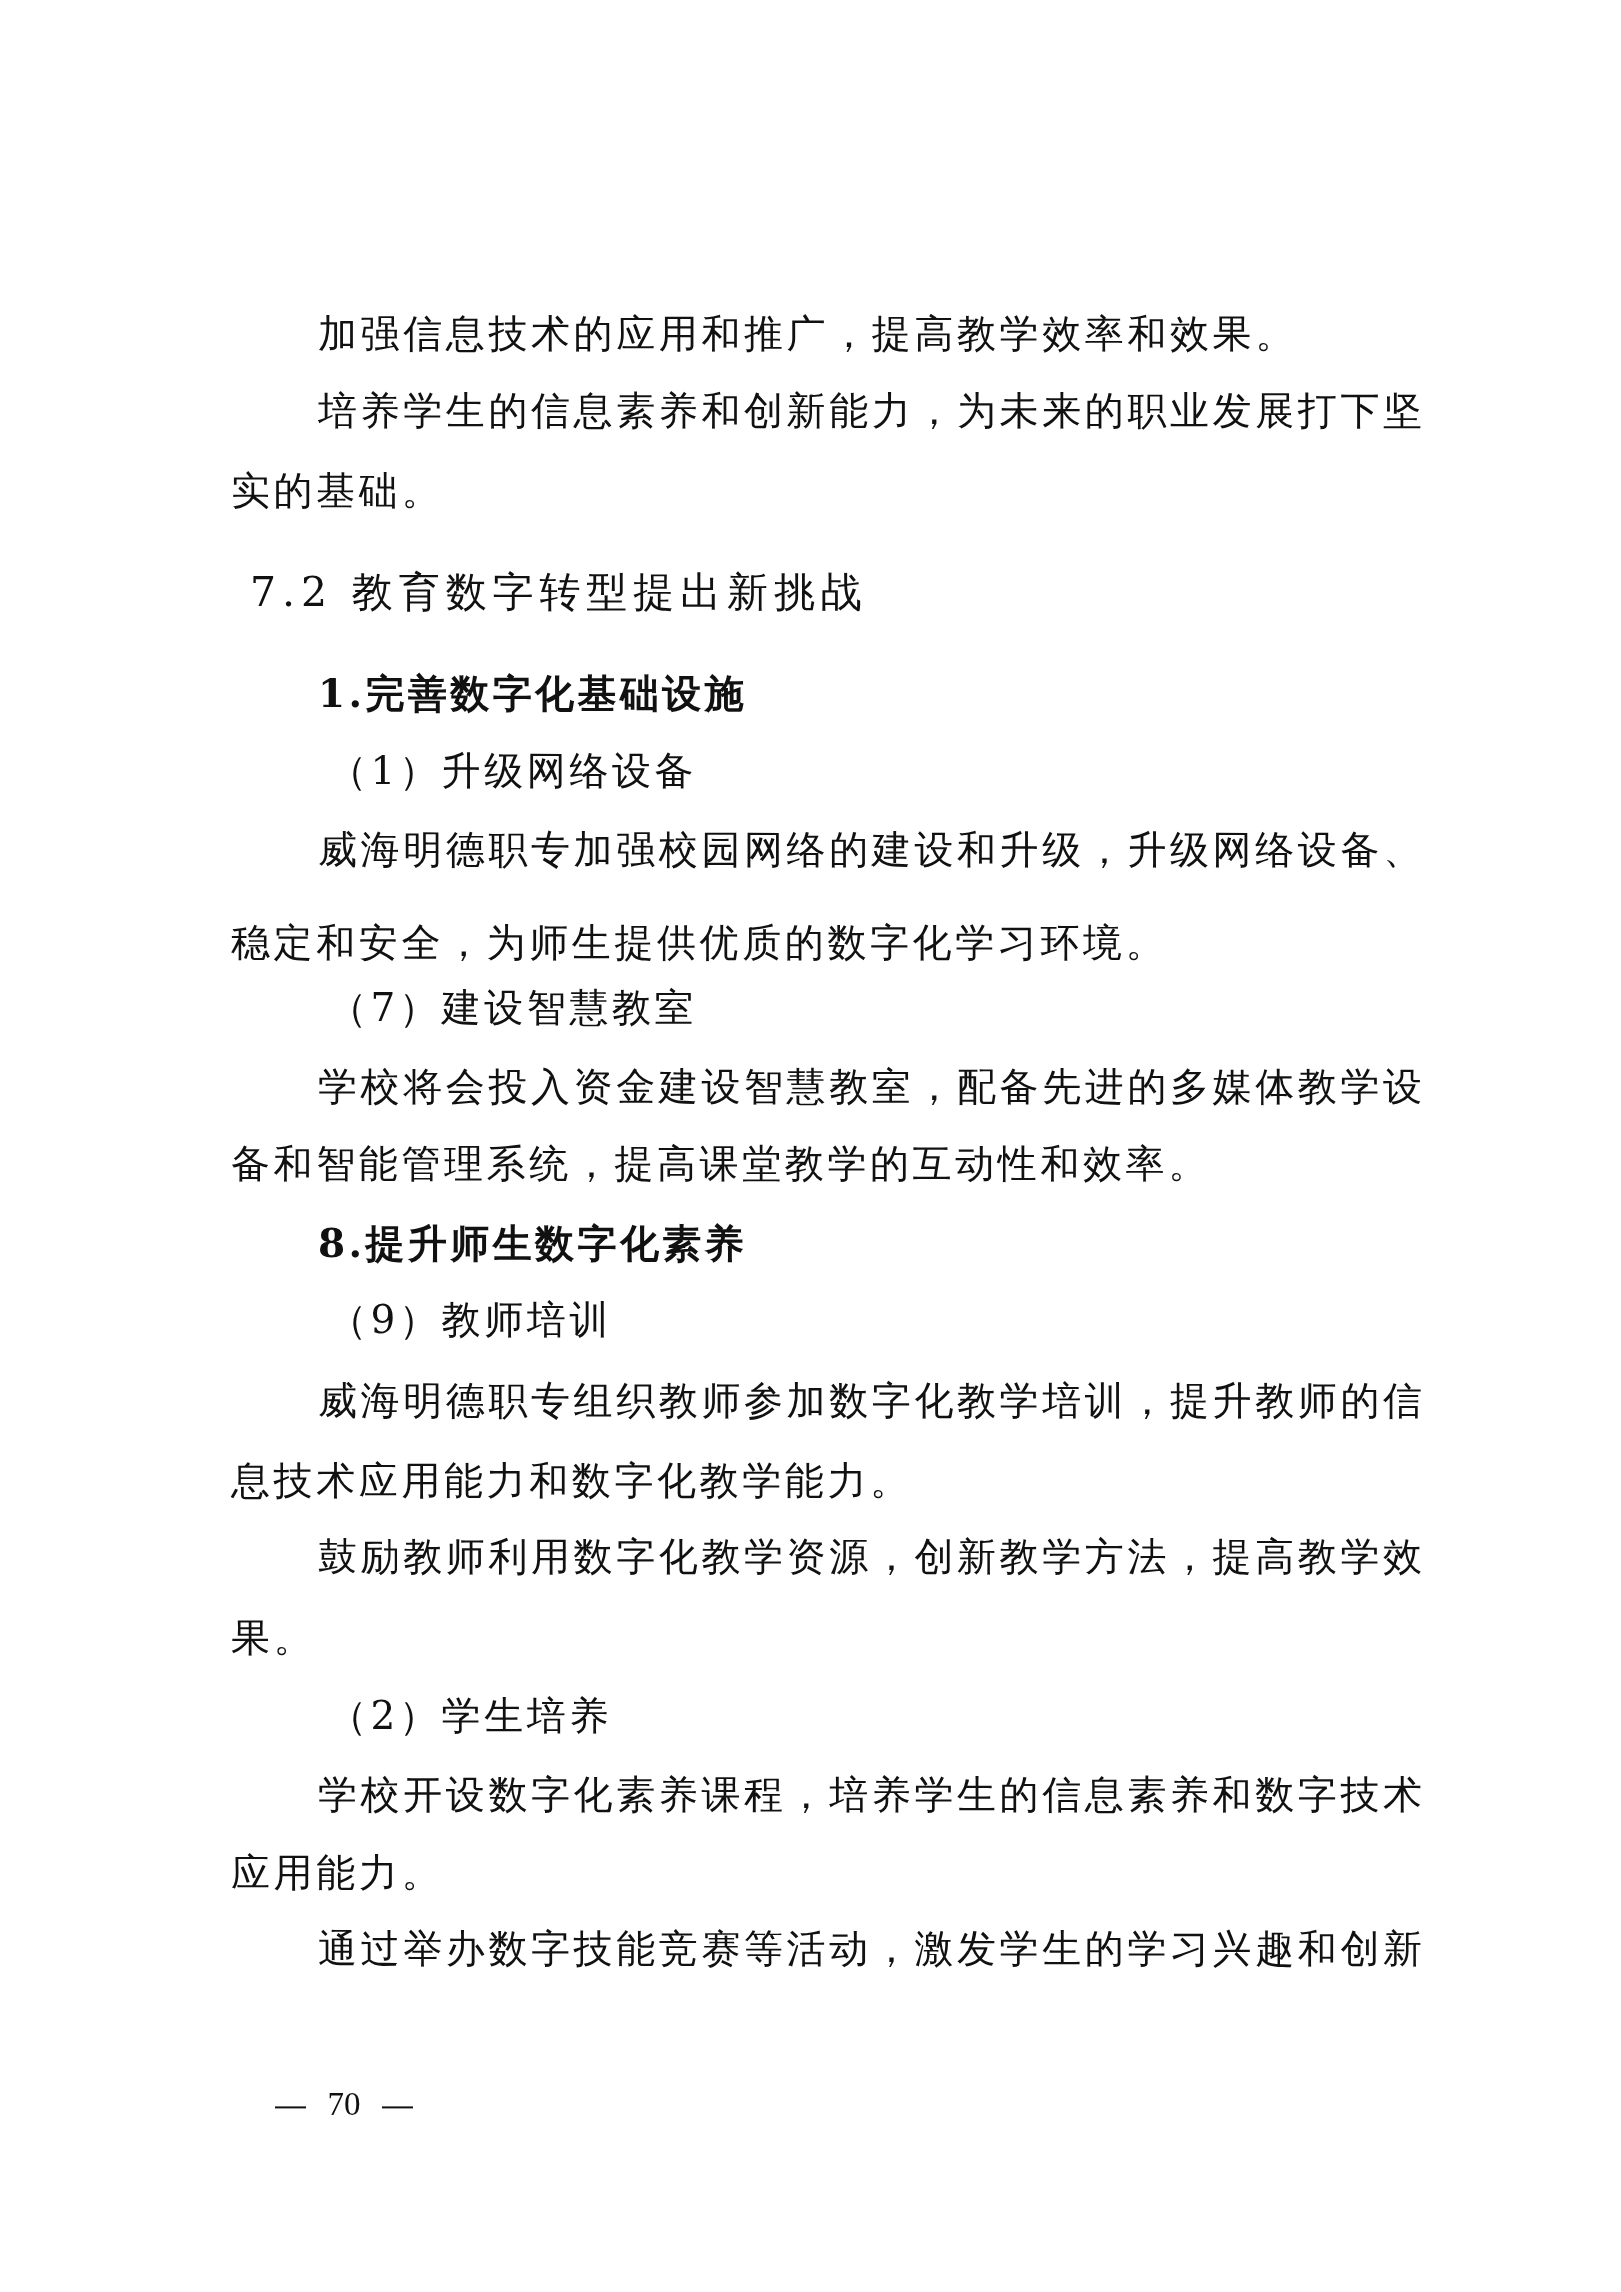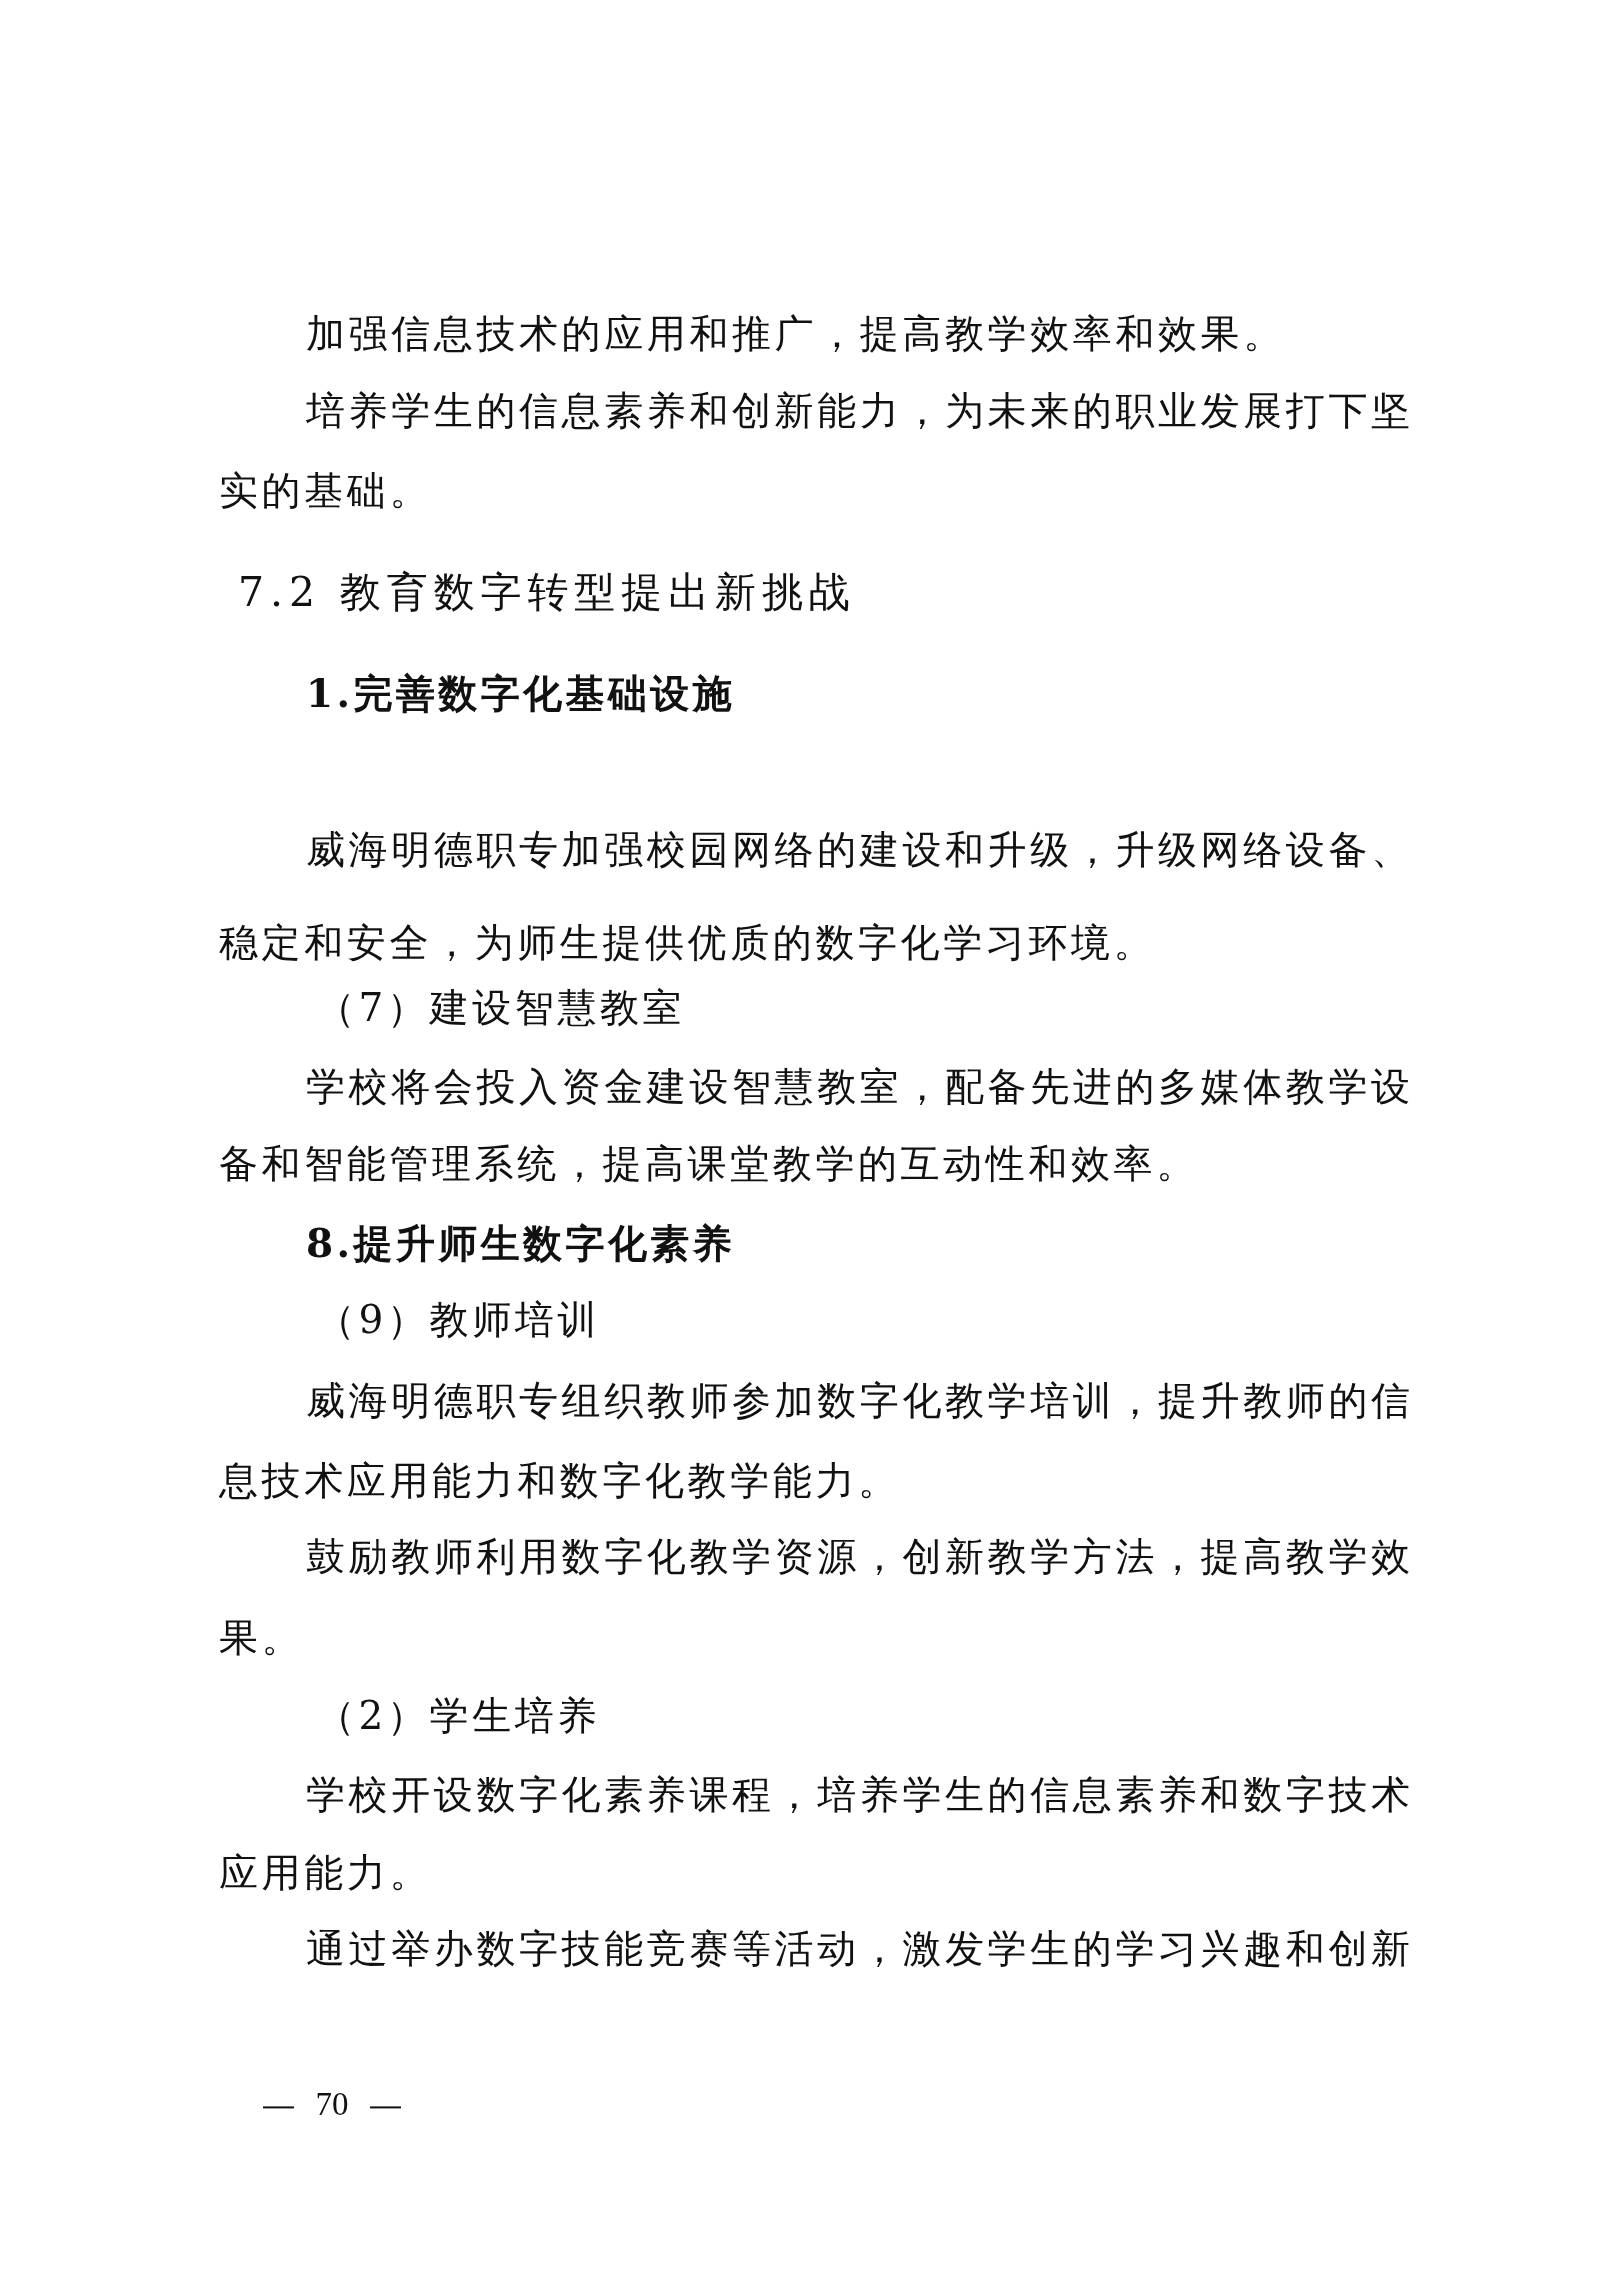--- a/index.html
+++ b/index.html
@@ -1,17 +1,17 @@
 <!DOCTYPE html>
 <html><head>
 <meta charset="utf-8">
 <style>
   html, body { margin: 0; padding: 0; background: #ffffff; }
   body { width: 1621px; height: 2293px; position: relative; overflow: hidden; }
-  .page { position: absolute; left: 0; top: 0; width: 1375px; height: 2293px; background: #ffffff; text-decoration: underline; }
+  .page { position: absolute; left: 12px; top: 0; width: 1375px; height: 2293px; background: #ffffff; text-decoration: underline; }
   .line {
     position: absolute;
     white-space: nowrap;
     color: #111111;
     font-family: "DejaVu Serif", "Liberation Serif", serif;
     font-size: 39px;
     letter-spacing: 3.6px;
     line-height: 47px;
     height: 47px;
     transform: translateY(-23.5px);
@@ -44,20 +44,21 @@
 <div class="page">
 
   <div class="line" style="left:306px; top:333px;">加强信息技术的应用和推广，提高教学效率和效果。</div>
   <div class="line" style="left:306px; top:410px;">培养学生的信息素养和创新能力，为未来的职业发展打下坚</div>
   <div class="line" style="left:219px; top:490px;">实的基础。</div>
 
   <div class="line section-heading" style="left:238px; top:592px;">7.2 教育数字转型提出新挑战</div>
 
   <div class="line bold-heading" style="left:306px; top:693px;">1.完善数字化基础设施</div>
 
+  <div class="line sub-heading" style="left:316px; top:770px;">（1）升级网络设备</div>
   <div class="line" style="left:306px; top:849px;">威海明德职专加强校园网络的建设和升级，升级网络设备、</div>
   <div class="line" style="left:219px; top:926px;margin-top:16px;">稳定和安全，为师生提供优质的数字化学习环境。</div>
 
   <div class="line sub-heading" style="left:316px; top:1007px;">（7）建设智慧教室</div>
   <div class="line" style="left:306px; top:1086px;">学校将会投入资金建设智慧教室，配备先进的多媒体教学设</div>
   <div class="line" style="left:219px; top:1163px;">备和智能管理系统，提高课堂教学的互动性和效率。</div>
 
   <div class="line bold-heading" style="left:306px; top:1243px;">8.提升师生数字化素养</div>
 
   <div class="line sub-heading" style="left:316px; top:1319px;">（9）教师培训</div>

